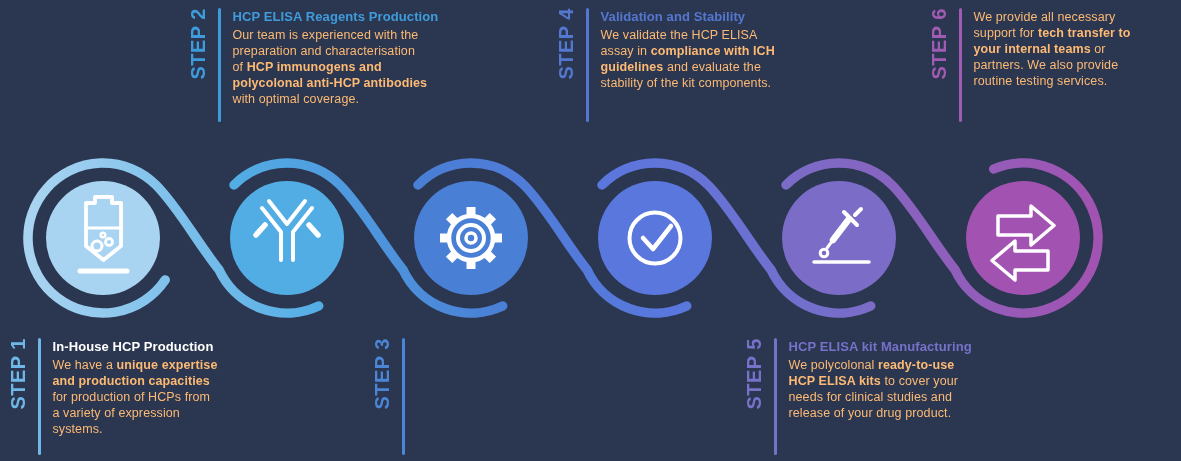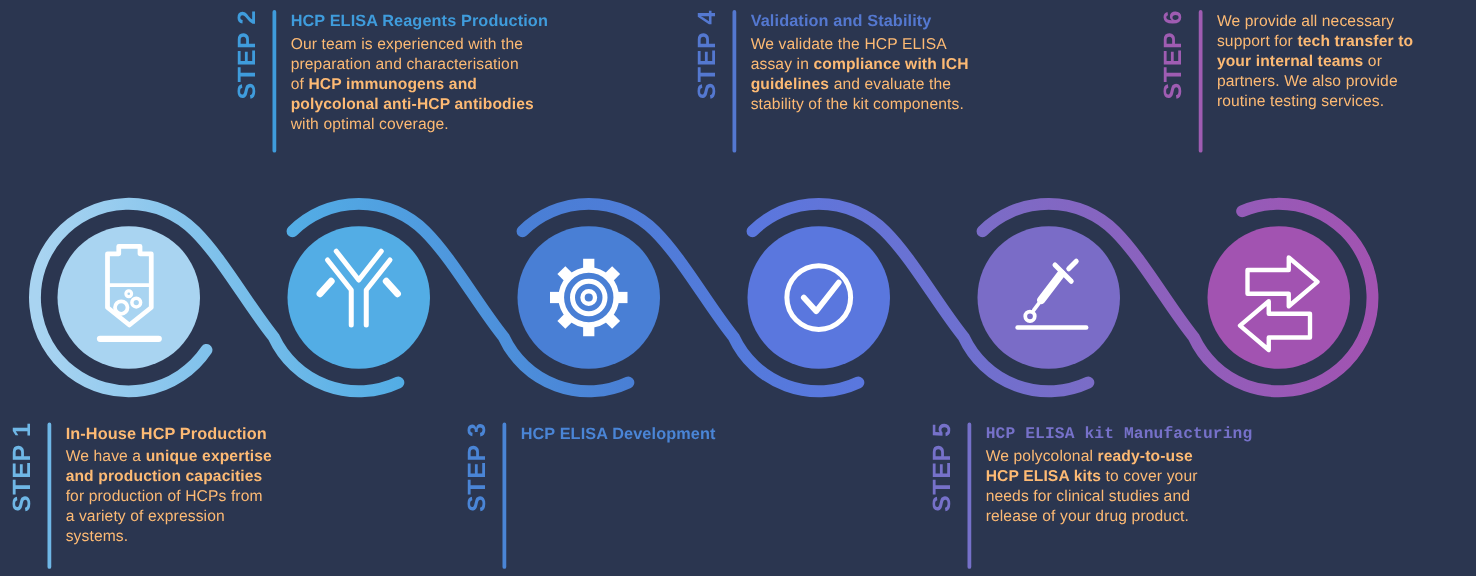--- a/index.html
+++ b/index.html
@@ -162,46 +162,45 @@
 routine testing services.</span></div>
     </div>
   </div>
 
   <div class="step-block bottom-row" style="left:6px;top:338px;">
     <div class="step-rail">
       <div class="step-label" style="color: rgb(111, 183, 230);">STEP 1</div>
       <div class="step-sep" style="background-color: rgb(111, 183, 230);"></div>
     </div>
     <div class="step-text">
-      <div class="step-heading" style="color: #fdba74;">In-House HCP Production</div>
+      <div class="step-heading" style="color: #ffffff;">In-House HCP Production</div>
       <div class="step-body"><span>We have a </span><b>unique expertise
 and production capacities</b><span>
 for production of HCPs from
 a variety of expression
 systems.</span></div>
     </div>
   </div>
 
   <div class="step-block bottom-row" style="left:370px;top:338px;">
     <div class="step-rail">
       <div class="step-label" style="color: rgb(74, 133, 214);">STEP 3</div>
       <div class="step-sep" style="background-color: rgb(74, 133, 214);"></div>
     </div>
     <div class="step-text">
-      <div class="step-heading" style="color: rgb(74, 133, 214);">HCP ELISA Development</div>
     </div>
   </div>
 
   <div class="step-block bottom-row" style="left:742px;top:338px;">
     <div class="step-rail">
       <div class="step-label" style="color: rgb(118, 113, 201);">STEP 5</div>
       <div class="step-sep" style="background-color: rgb(118, 113, 201);"></div>
     </div>
     <div class="step-text">
-      <div class="step-heading" style="color: rgb(118, 113, 201); font-family: Liberation Mono, monospace;">HCP ELISA kit Manufacturing</div>
+      <div class="step-heading" style="color: rgb(118, 113, 201);">HCP ELISA kit Manufacturing</div>
       <div class="step-body"><span>We polycolonal </span><b>ready-to-use
 HCP ELISA kits</b><span> to cover your
 needs for clinical studies and
 release of your drug product.</span></div>
     </div>
   </div>
 
 </div>
 
 </body></html>

